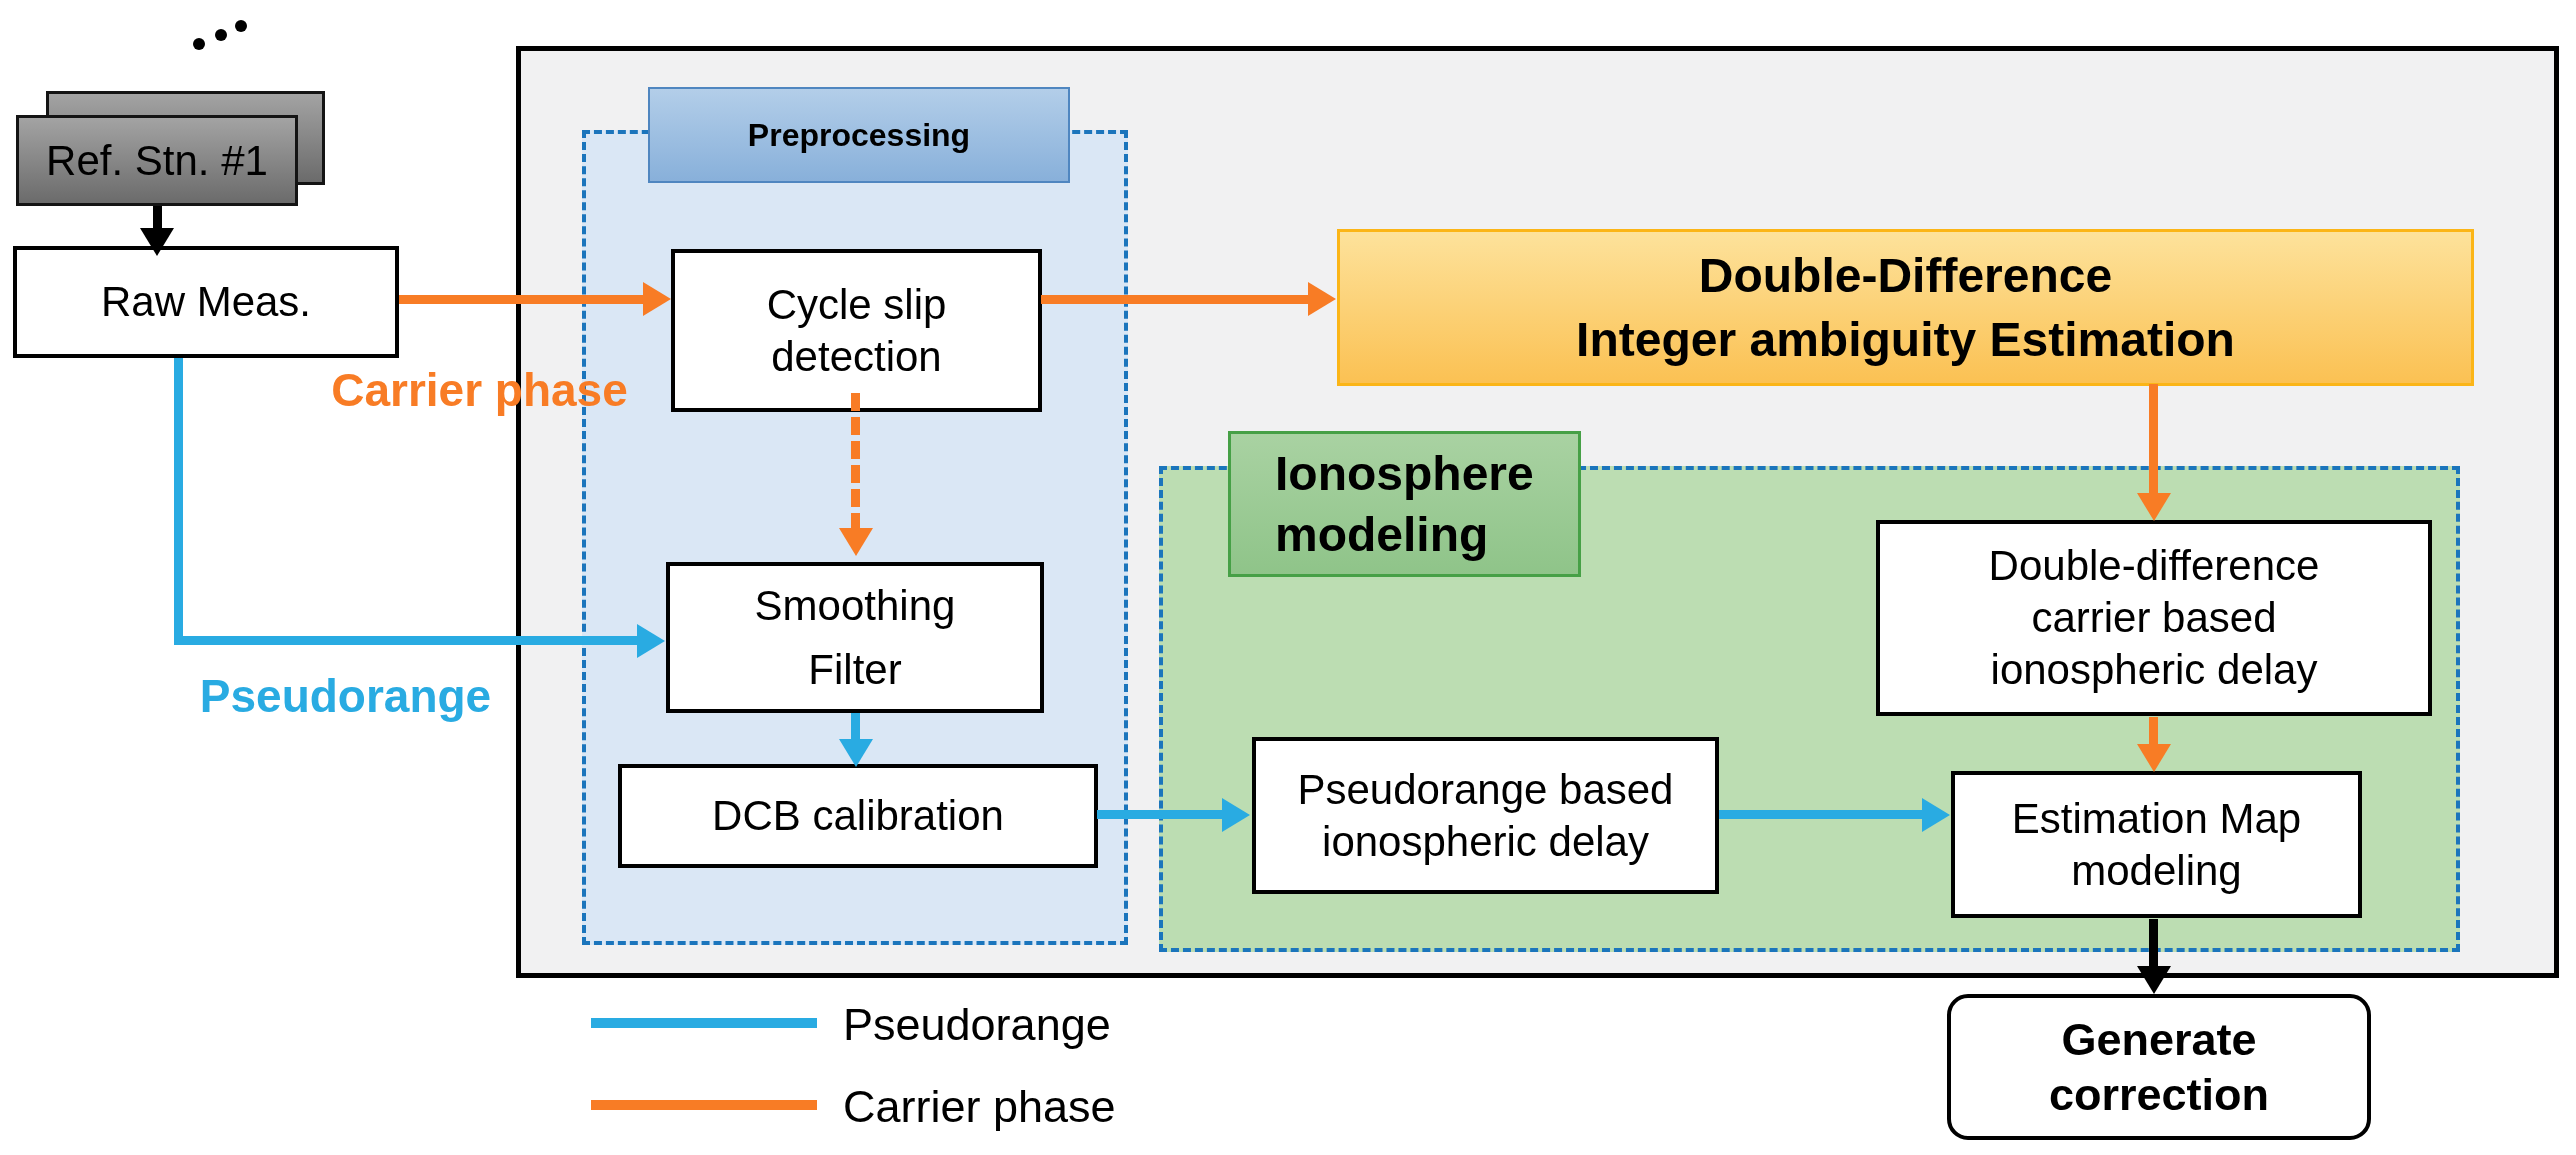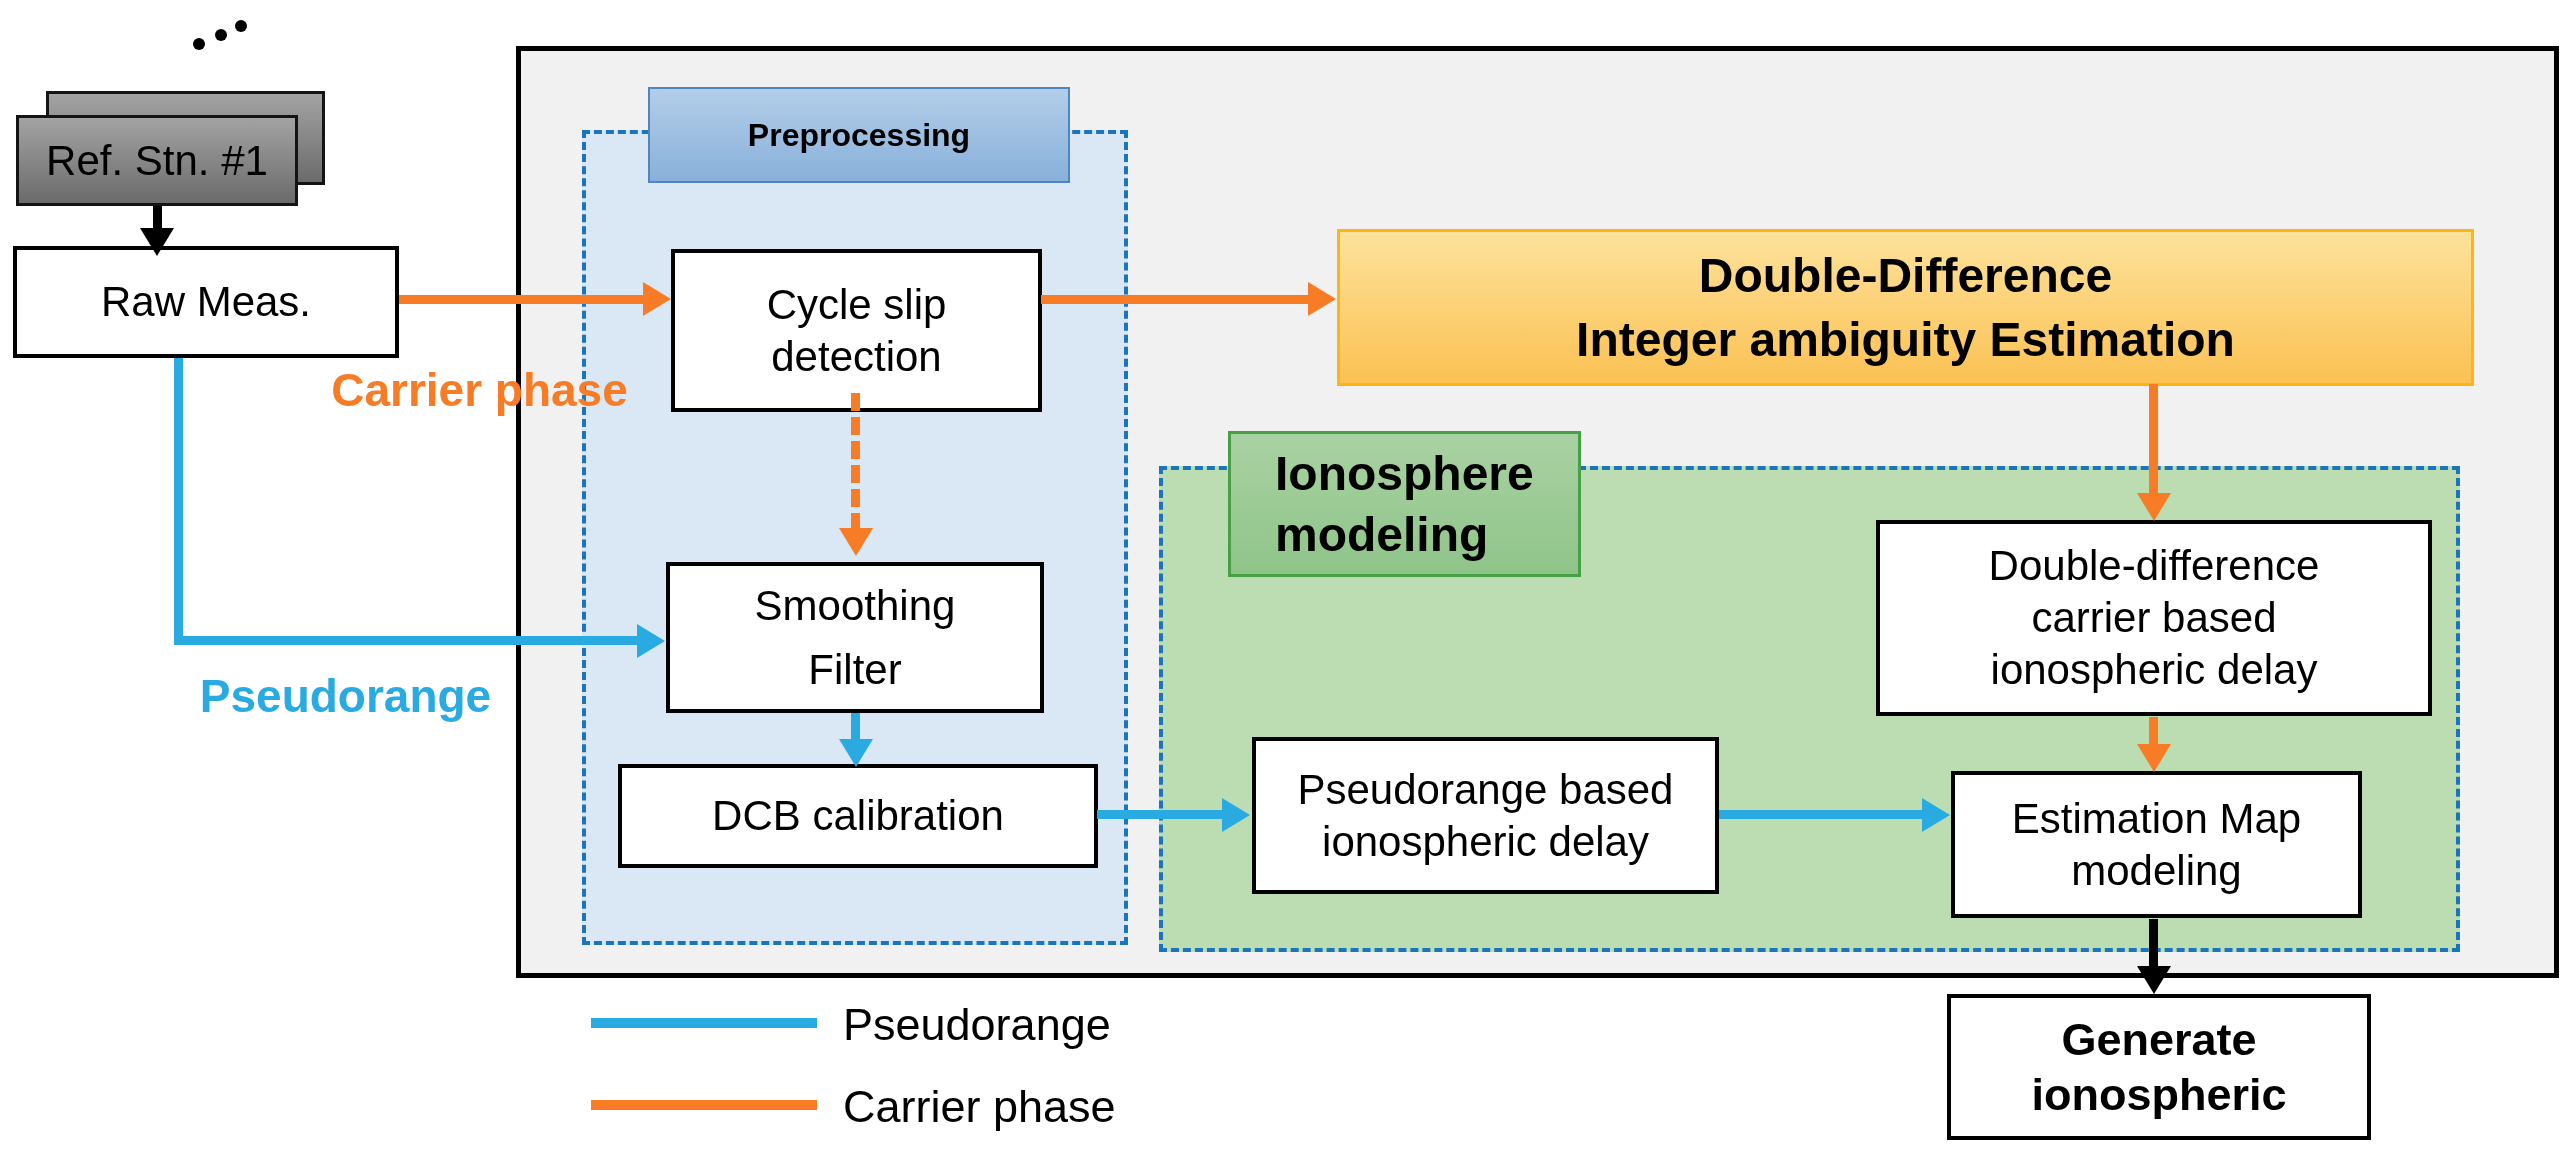--- a/index.html
+++ b/index.html
@@ -36,21 +36,21 @@
   }
   .dot{position:absolute;width:12.3px;height:12.3px;border-radius:50%;background:#000;}
   .hline{height:9.2px;background:currentColor;z-index:5;}
   .vline{width:9.2px;background:currentColor;z-index:5;}
   .vdash{width:0;border-left:9.2px dashed currentColor;z-index:5;}
   .head{width:0;height:0;z-index:5;}
   .head.right{border-top:17px solid transparent;border-bottom:17px solid transparent;border-left:28px solid currentColor;}
   .head.down{border-left:17px solid transparent;border-right:17px solid transparent;border-top:28px solid currentColor;}
   .flowlabel{font-weight:bold;font-size:46px;display:flex;align-items:center;justify-content:center;z-index:4;}
   .legend-label{font-size:45px;display:flex;align-items:center;z-index:4;}
-  .gen{font-weight:bold;font-size:45px;line-height:55px;}
+  .gen{font-weight:bold;font-size:45px;line-height:55px;border-radius:21px;}
   .l3{line-height:52px;}
 </style>
 </head>
 <body>
 
 <div id="stage">
 
   <div class="abs" style="left:184px;top:11.5px;width:77px;height:46px;z-index:3;">
     <div class="dot" style="left:9.2px;top:26px;"></div>
     <div class="dot" style="left:31px;top:17.6px;"></div>
@@ -114,21 +114,21 @@
     <span>ionospheric delay</span>
   </div>
 
   <div class="abs box wbox" style="left:1951px;top:771px;width:411px;height:147px;">
     <span>Estimation Map</span>
     <span>modeling</span>
   </div>
 
   <div class="abs box wbox gen" style="left:1947px;top:994px;width:424px;height:146px;">
     <span>Generate</span>
-    <span>ionospheric</span>
+    <span>correction</span>
   </div>
 
   <div class="abs flowlabel" style="left: 330px; top: 355px; width: 299px; height: 69px; color: rgb(248, 124, 37);">
     <span>Carrier phase</span>
   </div>
   <div class="abs flowlabel" style="left: 192px; top: 661px; width: 307px; height: 69px; color: rgb(41, 171, 226);">
     <span>Pseudorange</span>
   </div>
 
   <div class="abs hline" style="left: 399px; top: 295px; width: 247px; color: rgb(248, 124, 37);"></div>

